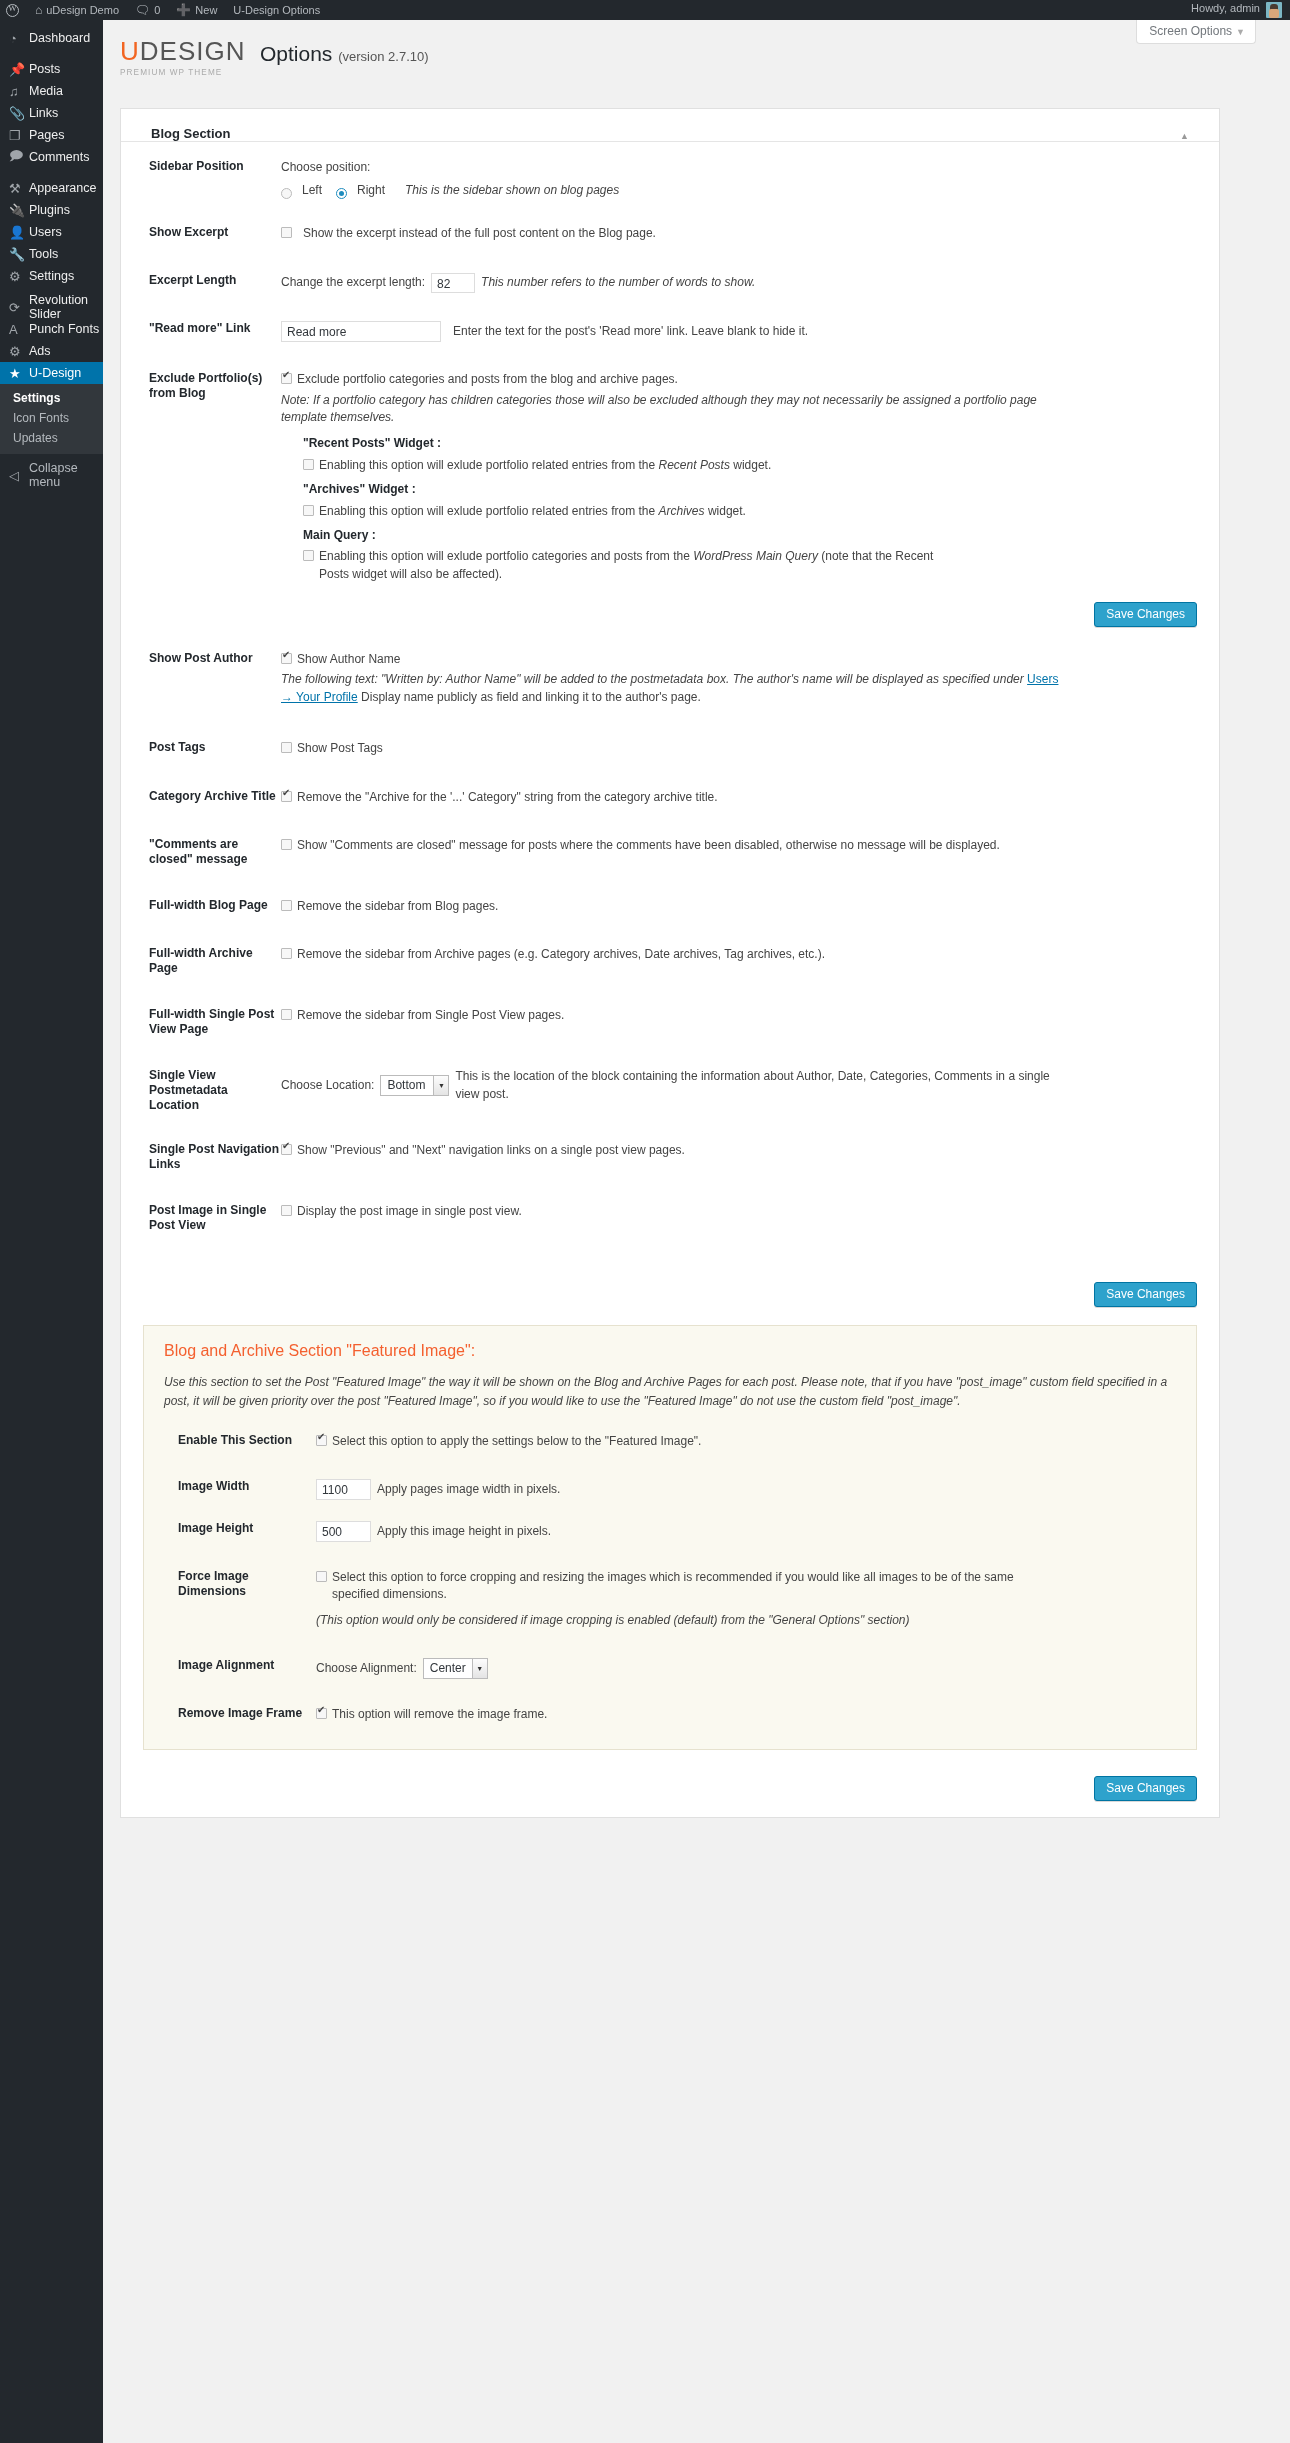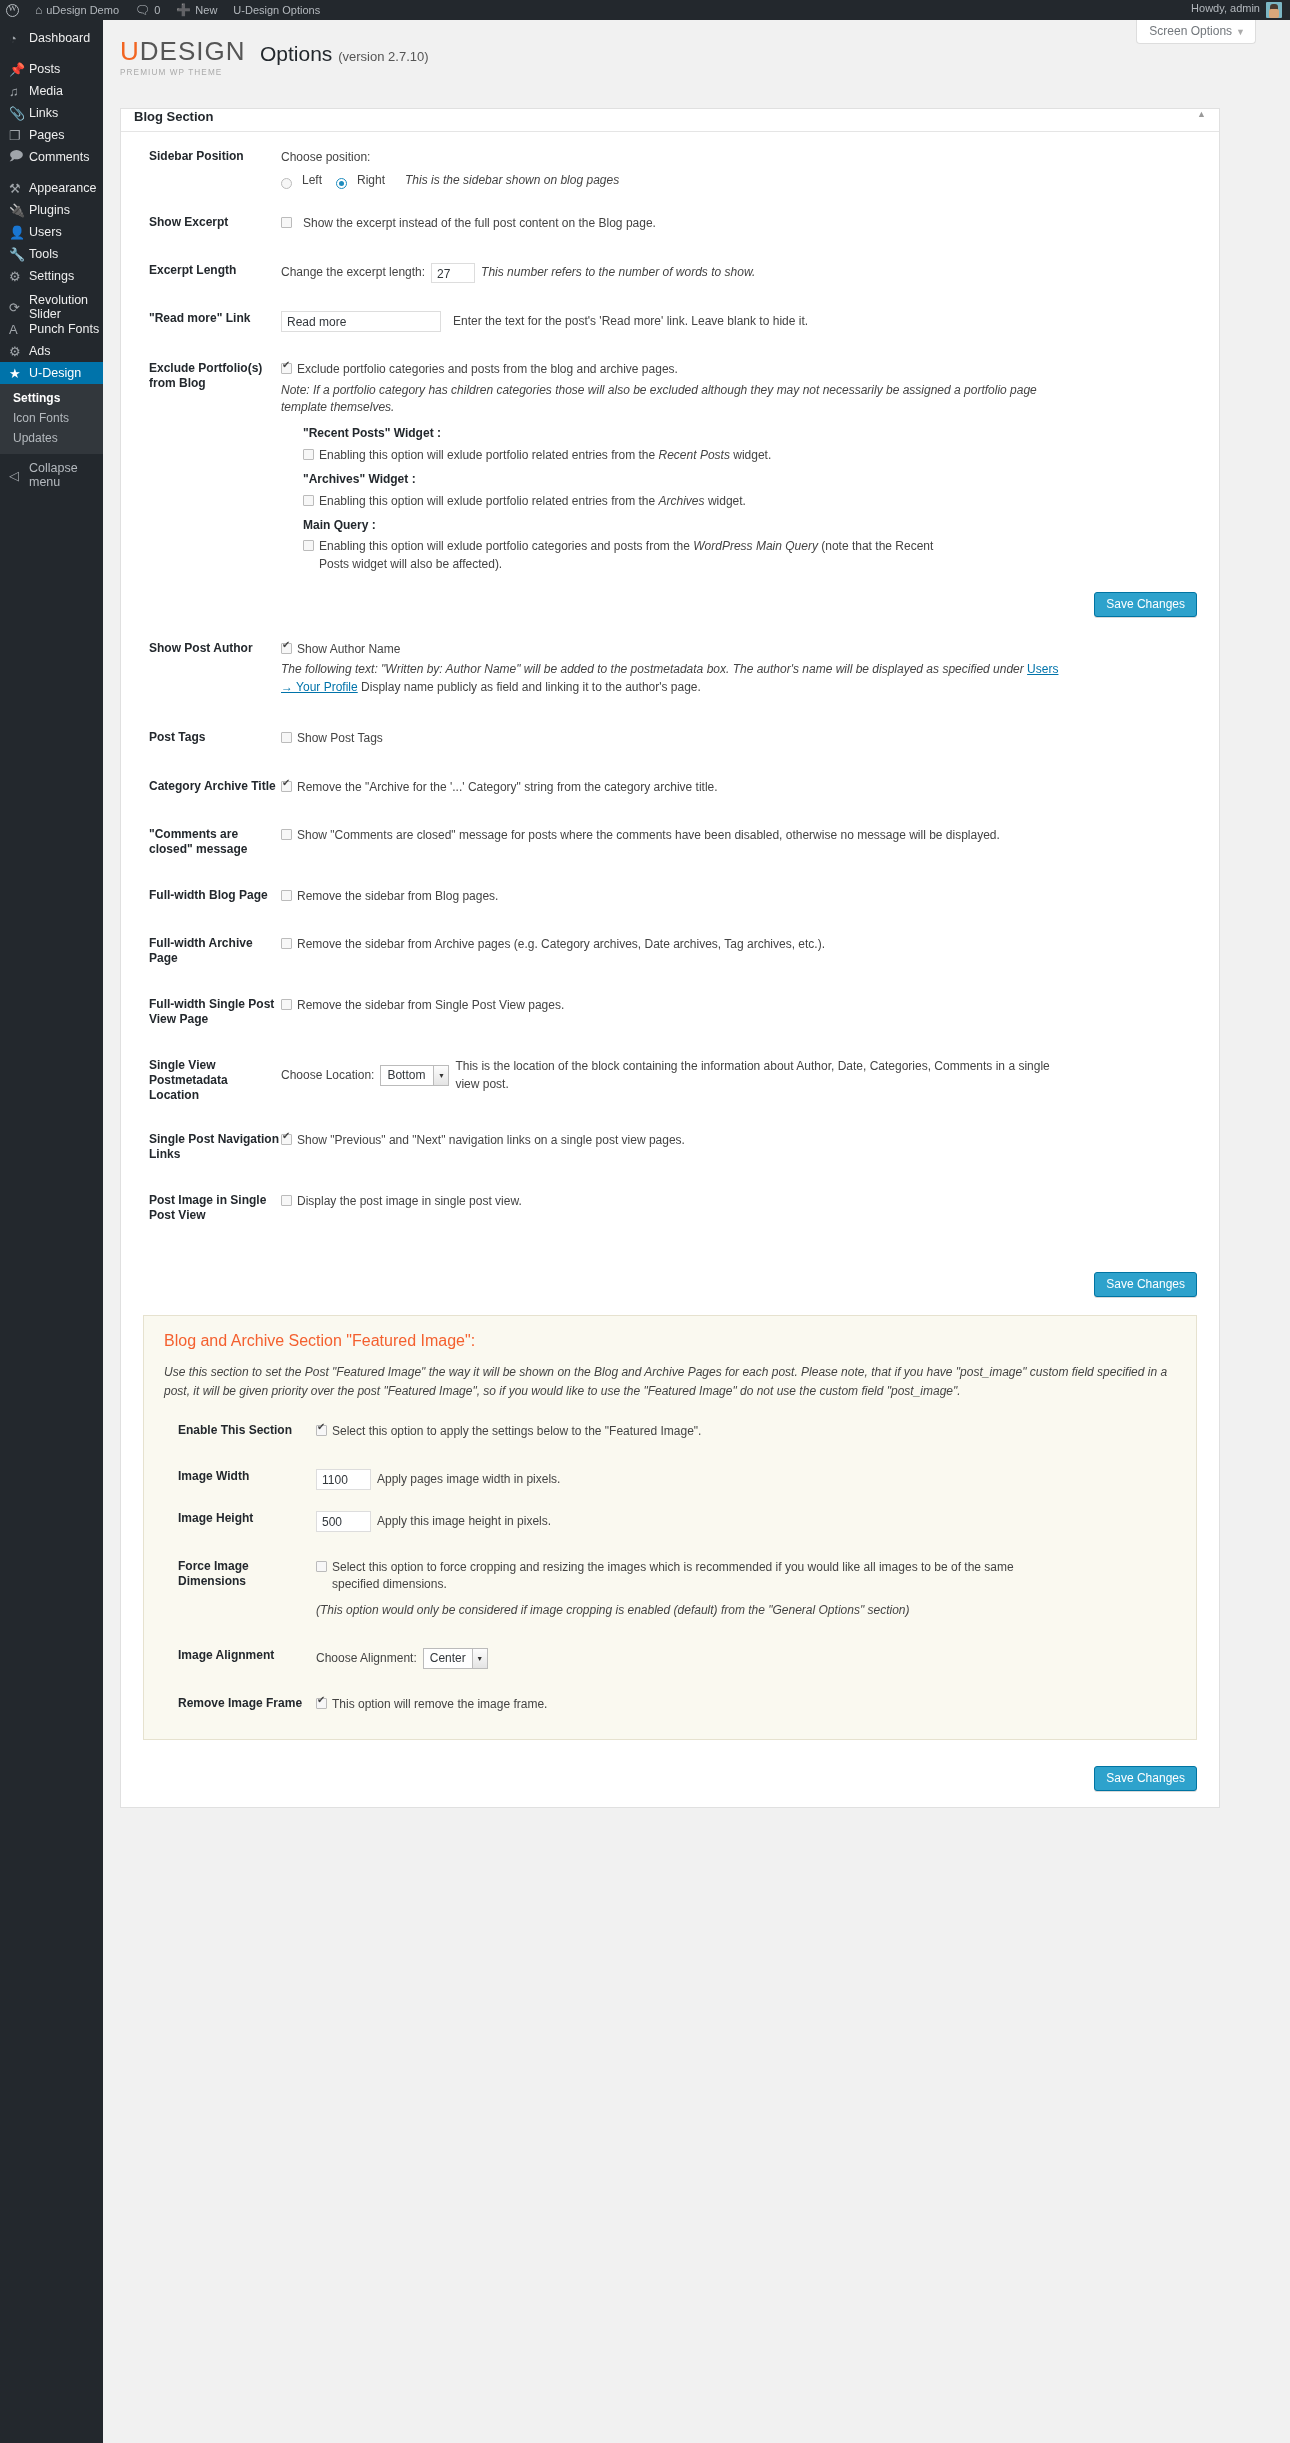--- a/index.html
+++ b/index.html
@@ -88,22 +88,22 @@
   .page-title{ margin-left:20px; font-size:21px; font-weight:400; color:#23282d; padding-top:4px;}
   .page-title .ver{ font-size:13px; color:#555; }
 
   
   .panel{
     position:absolute; left:17px; width:1100px;
     background:#fff; border:1px solid #e0e0e0;
   }
   #panel-blog{ top:88px; }
   .panel-head{
-    height:23px; border-bottom:1px solid #e5e5e5;
-    display:flex; align-items:flex-start; padding:0 13px;
+    height:33px; border-bottom:1px solid #e5e5e5;
+    display:flex; align-items:flex-end; padding:0 30px;
     font-size:13px; font-weight:bold; color:#23282d;
   }
   .panel-head .toggle{ margin-left:auto; color:#999; font-size:9px; }
   .panel-body{ padding:10px 0 14px 0; }
 
   
   .row{ display:flex; padding:7px 0 7px 0; }
   .row .lbl{
     width:160px; flex:0 0 160px; padding-left:28px;
     font-weight:bold; font-size:12px; color:#23282d; line-height:1.25;
@@ -340,21 +340,21 @@
         <div class="fld inline" style="align-items:flex-start">
           <span class="cb"></span>
           <span>Show the excerpt instead of the full post content on the Blog page.</span>
         </div>
       </div>
 
       <div class="row" style="padding-top:24px">
         <div class="lbl">Excerpt Length</div>
         <div class="fld inline">
           <span>Change the excerpt length:</span>
-          <span class="txt num">27</span>
+          <span class="txt num">82</span>
           <span class="desc">This number refers to the number of words to show.</span>
         </div>
       </div>
 
       <div class="row" style="padding-top:21px">
         <div class="lbl">"Read more" Link</div>
         <div class="fld inline">
           <span class="txt wide">Read more</span>
           <span style="margin-left:6px">Enter the text for the post's 'Read more' link. Leave blank to hide it.</span>
         </div>

